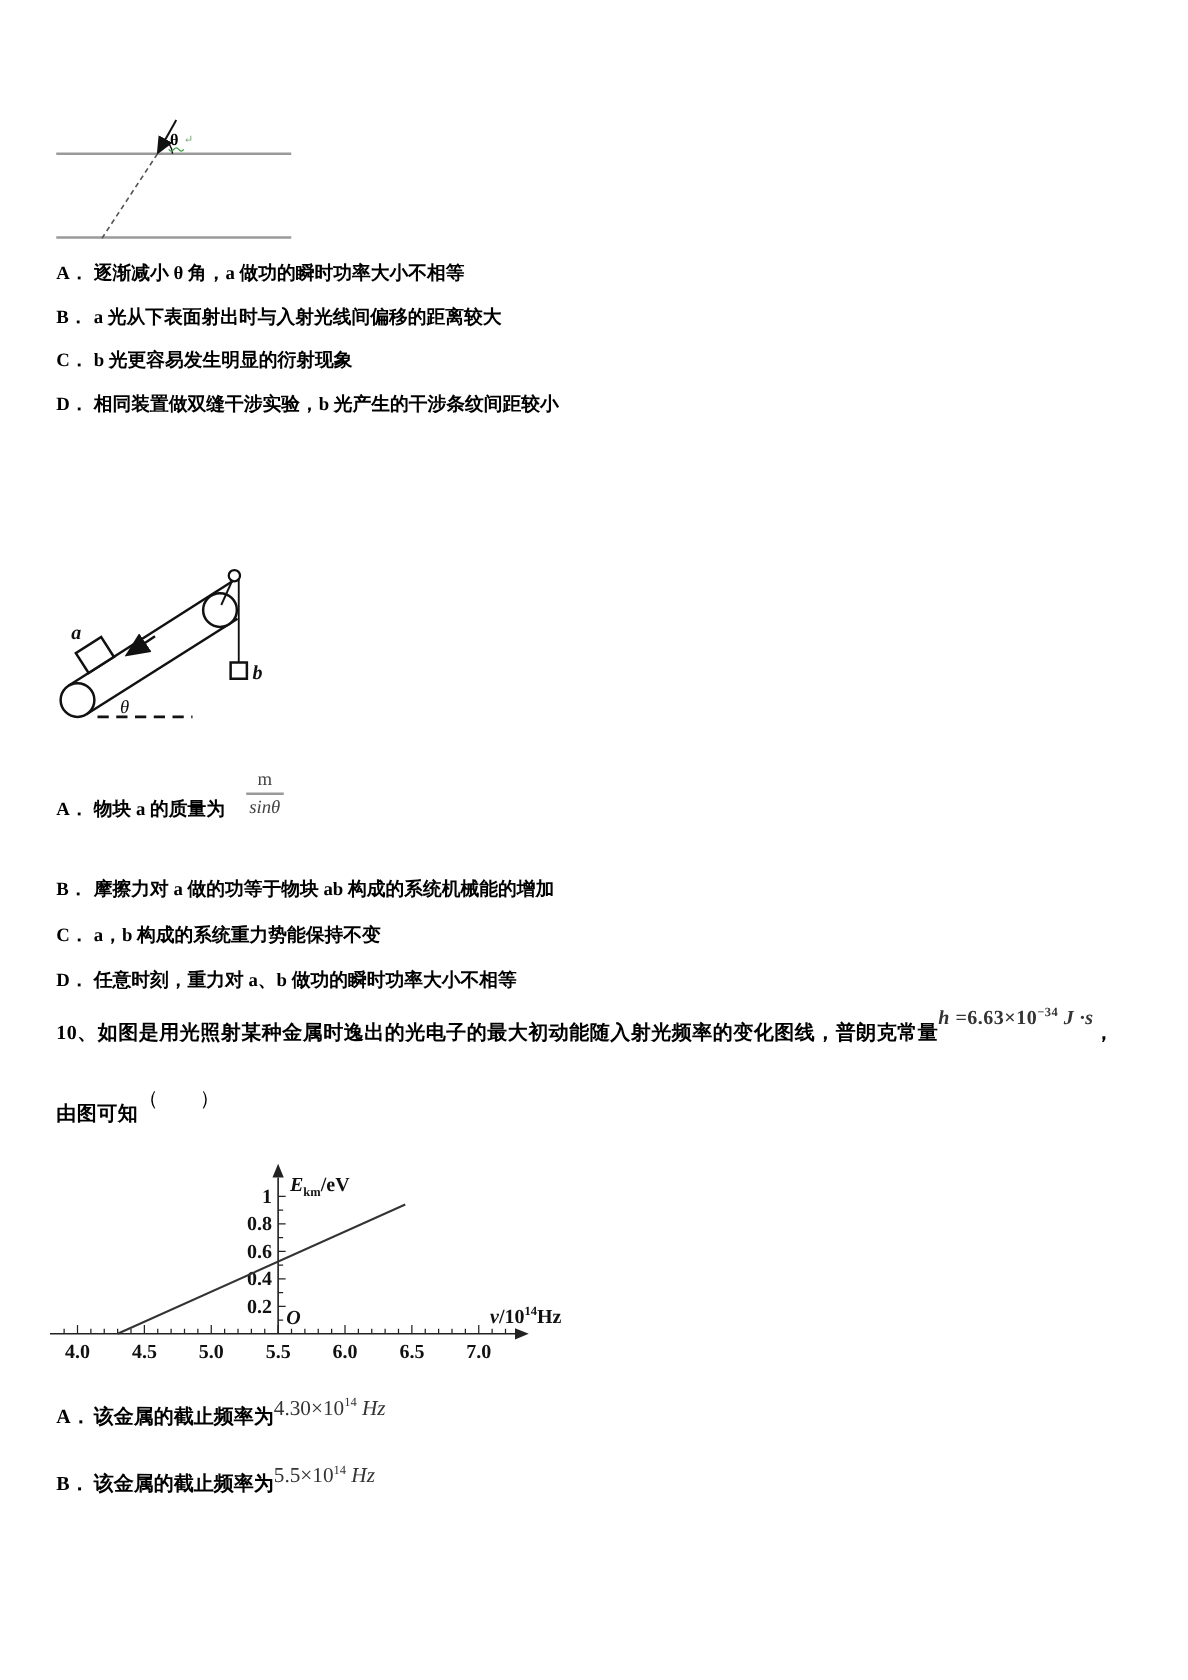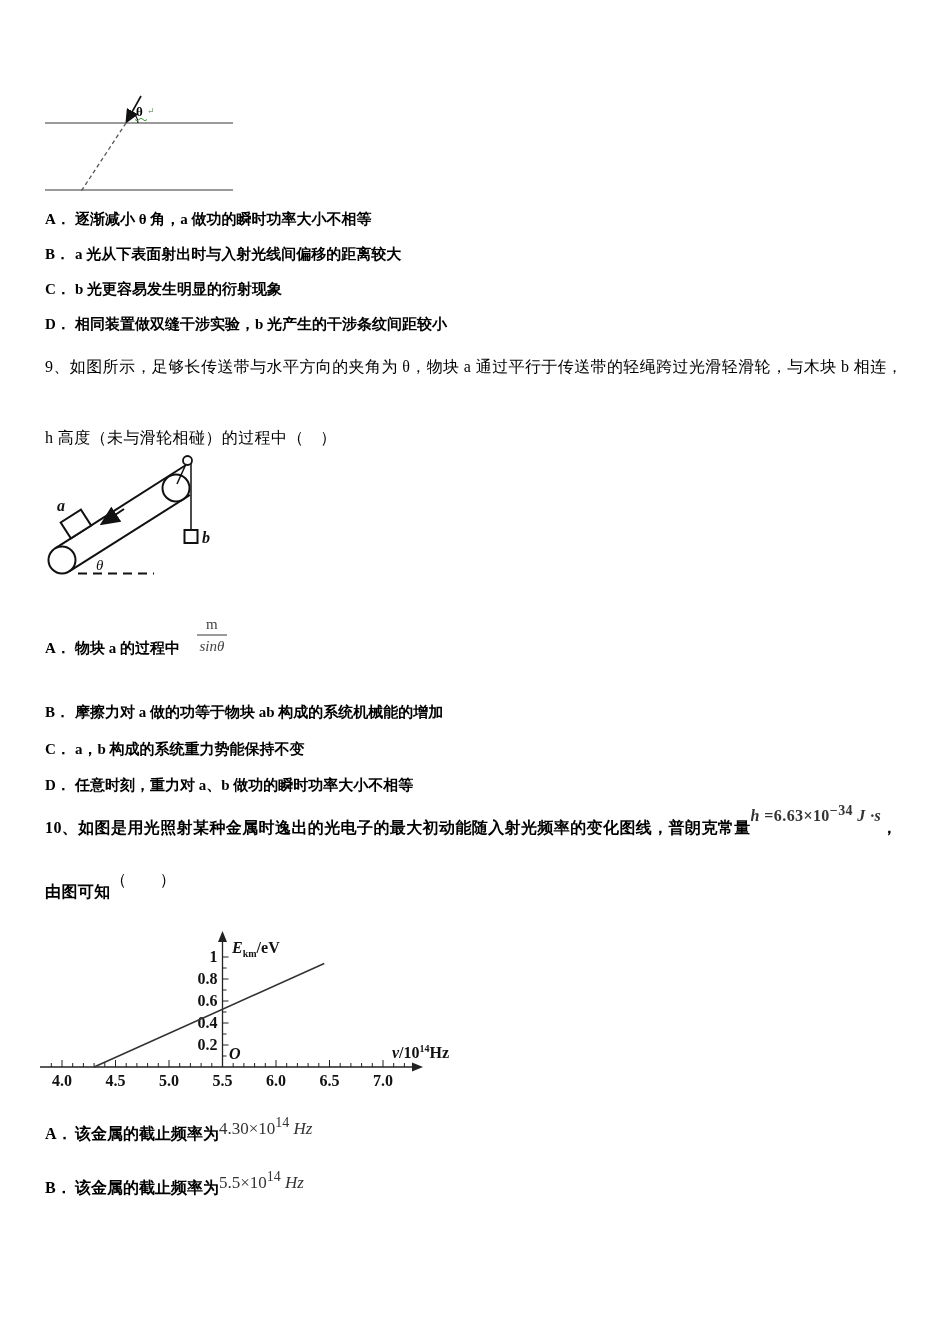--- a/index.html
+++ b/index.html
@@ -7,21 +7,21 @@
         font-family:"Liberation Serif","DejaVu Serif",serif;color:#000;}
   .abs{position:absolute;white-space:nowrap;}
   .opt-row{display:flex;font-weight:bold;font-size:15px;line-height:20px;}
   .opt-row .opt-label{width:30px;flex:0 0 auto;}
   .q-line{font-size:16px;line-height:21px;letter-spacing:0.4px;}
   .q-bold{font-weight:bold;}
   .formula{font-family:"Liberation Serif",serif;color:#333;font-style:normal;}
   .it{font-style:italic;}
   .raised{position:relative;top:-12px;font-size:16px;}
   .raised-lg{position:relative;top:-11px;font-size:17px;}
-  sup{font-size:14px;}
+  sup{font-size:10px;}
   .frac{display:inline-flex;flex-direction:column;align-items:center;color:#444;font-size:15px;}
   .frac .num{padding:0 9px 1px 9px;border-bottom:2px solid #9a9a9a;line-height:17px;}
   .frac .den{line-height:20px;font-style:italic;}
   svg text{font-family:"Liberation Serif","DejaVu Serif",serif;}
   .fig-label{font-style:italic;font-weight:bold;font-size:16px;fill:#111;}
   .theta-label{font-style:italic;font-size:15px;fill:#111;}
   .axis-label{font-weight:bold;font-size:16px;fill:#111;}
   .tick-label{font-weight:bold;font-size:16px;fill:#111;}
   .origin{font-style:italic;font-weight:bold;font-size:16px;fill:#111;}
 </style>
@@ -56,22 +56,20 @@
   </div>
   <div class="abs opt-row" style="left:45px;top:279px">
     <span class="opt-label">C．</span>
     <span>b 光更容易发生明显的衍射现象</span>
   </div>
   <div class="abs opt-row" style="left:45px;top:314px">
     <span class="opt-label">D．</span>
     <span>相同装置做双缝干涉实验，b 光产生的干涉条纹间距较小</span>
   </div>
 
-  <div class="abs q-line" style="left:45px;top:356px">9、如图所示，足够长传送带与水平方向的夹角为 θ，物块 a 通过平行于传送带的轻绳跨过光滑轻滑轮，与木块 b 相连，</div>
-  <div class="abs q-line" style="left:45px;top:427px">h 高度（未与滑轮相碰）的过程中（　）</div>
 
   <svg class="abs" style="left:40px;top:448px" width="215" height="140" viewBox="0 0 215 140">
     <defs>
       <marker id="arrow-c" markerWidth="10" markerHeight="9" refX="8" refY="4.5" orient="auto">
         <polygon points="0,0 10,4.5 0,9" fill="#111"></polygon>
       </marker>
     </defs>
     <line x1="14.8" y1="100.6" x2="146" y2="17" stroke="#111" stroke-width="2"></line>
     <line x1="29.2" y1="123.4" x2="150" y2="47" stroke="#111" stroke-width="2"></line>
     <circle cx="22" cy="112" r="13.5" fill="#fff" stroke="#111" stroke-width="2"></circle>
@@ -83,21 +81,21 @@
     <rect x="23.9" y="66.5" width="24" height="19" fill="#fff" stroke="#111" stroke-width="2" transform="rotate(-32.5 35.9 76)"></rect>
     <line x1="84" y1="61" x2="63" y2="75" stroke="#111" stroke-width="2" marker-end="url(#arrow-c)"></line>
     <line x1="38" y1="125.5" x2="114" y2="125.5" stroke="#111" stroke-width="2.2" stroke-dasharray="9 6"></line>
     <text x="17" y="63" class="fig-label">a</text>
     <text x="162" y="95" class="fig-label">b</text>
     <text x="56" y="122" class="theta-label">θ</text>
   </svg>
 
   <div class="abs opt-row" style="left:45px;top:638px">
     <span class="opt-label">A．</span>
-    <span>物块 a 的过程中</span>
+    <span>物块 a 的质量为</span>
   </div>
   <span class="abs frac" style="left:197px;top:616px">
     <span class="num">m</span>
     <span class="den">sinθ</span>
   </span>
   <div class="abs opt-row" style="left:45px;top:702px">
     <span class="opt-label">B．</span>
     <span>摩擦力对 a 做的功等于物块 ab 构成的系统机械能的增加</span>
   </div>
   <div class="abs opt-row" style="left:45px;top:739px">

